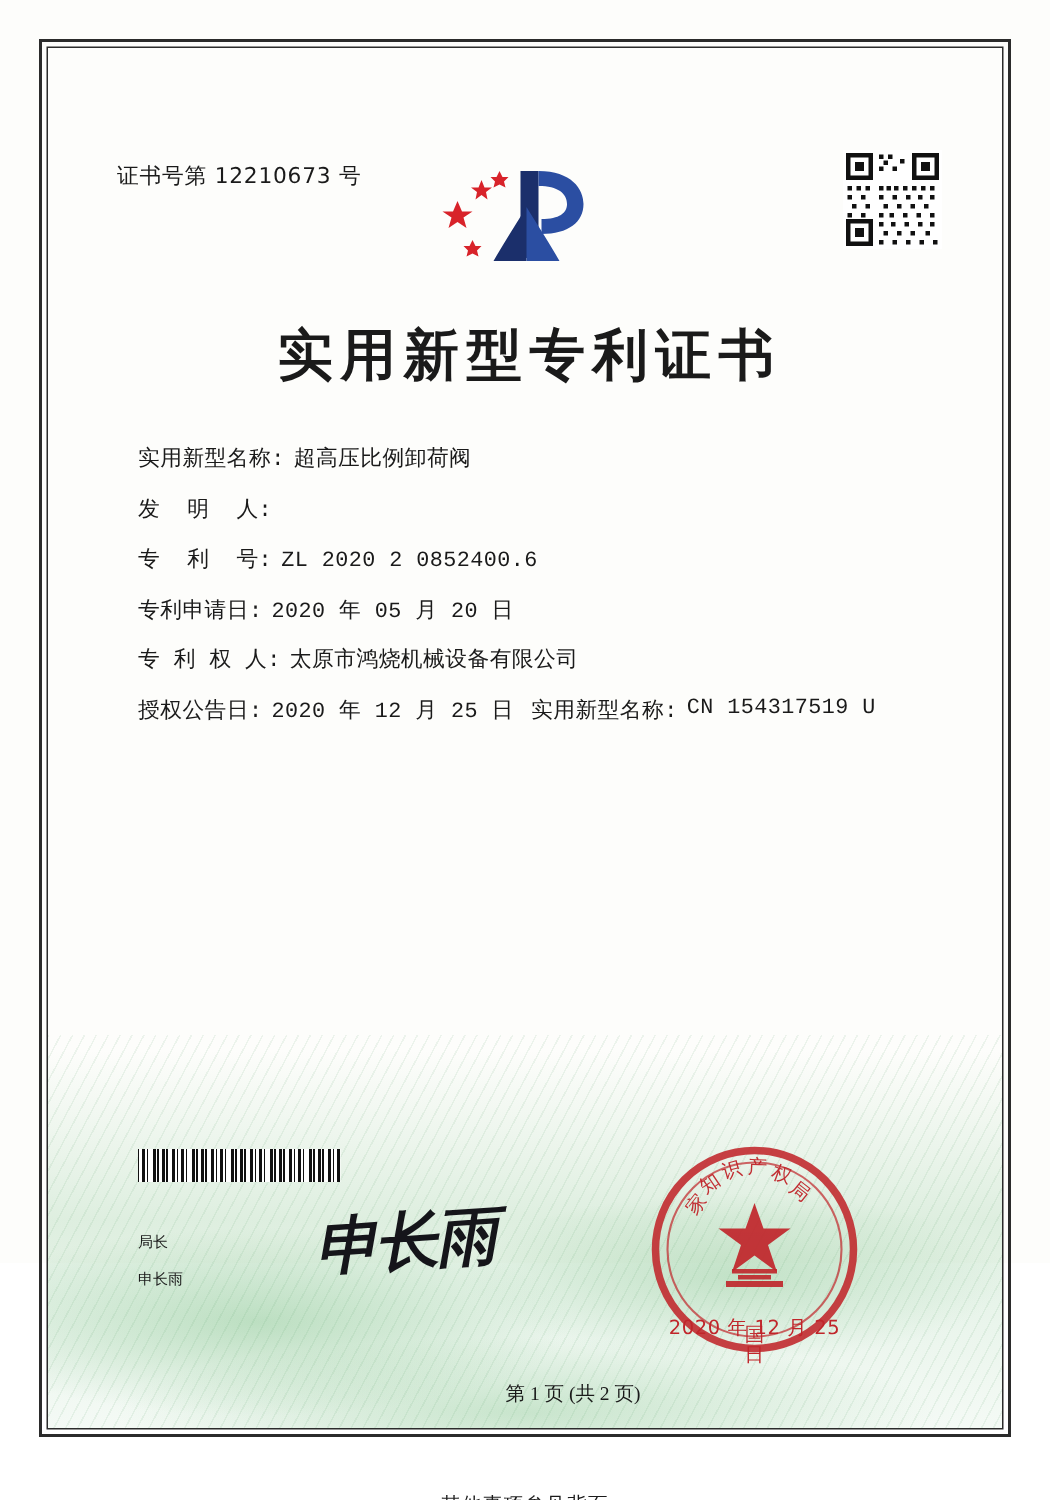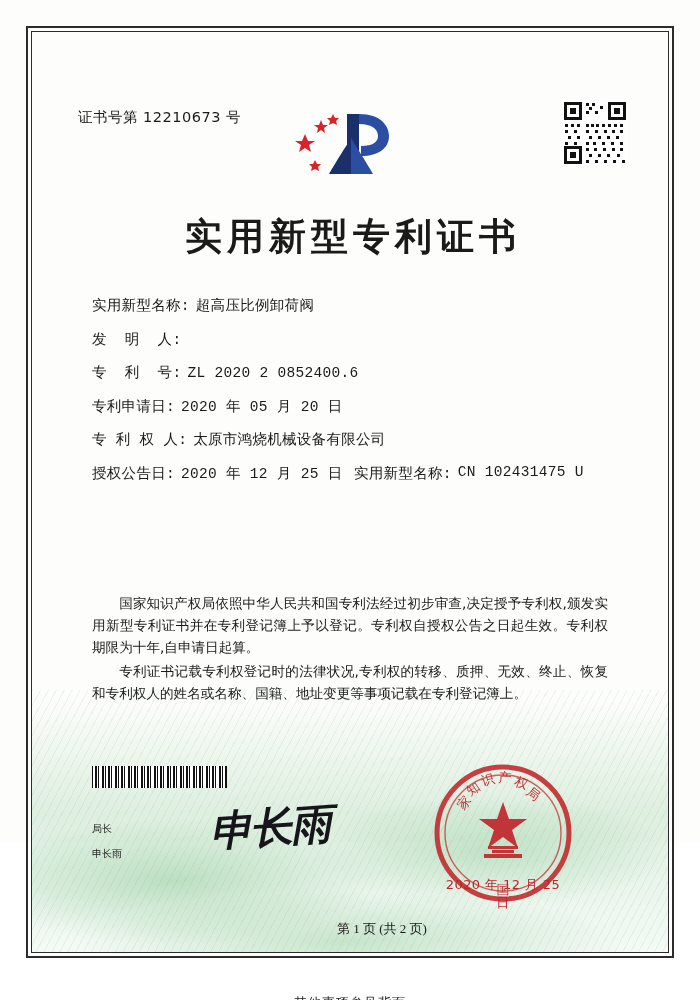--- a/index.html
+++ b/index.html
@@ -332,29 +332,25 @@
       <span class="label">专 利 权 人:</span>
       <span class="value">太原市鸿烧机械设备有限公司</span>
     </div>
     <div class="row-split">
       <span class="col-a">
         <span class="label">授权公告日:</span>
         <span class="value">2020 年 12 月 25 日</span>
       </span>
       <span class="col-b">
         <span class="label">实用新型名称:</span>
-        <span class="value">CN 102431475 U</span>
+        <span class="value">CN 154317519 U</span>
       </span>
     </div>
   </div>
 
-  <div class="paras">
-    <p>国家知识产权局依照中华人民共和国专利法经过初步审查,决定授予专利权,颁发实用新型专利证书并在专利登记簿上予以登记。专利权自授权公告之日起生效。专利权期限为十年,自申请日起算。</p>
-    <p>专利证书记载专利权登记时的法律状况,专利权的转移、质押、无效、终止、恢复和专利权人的姓名或名称、国籍、地址变更等事项记载在专利登记簿上。</p>
-  </div>
 
   <div class="barcode"></div>
 
   <div class="sig-block">
     <div>局长</div>
     <div>申长雨</div>
   </div>
   <div class="handwriting">申长雨</div>
 
   <div class="seal">

